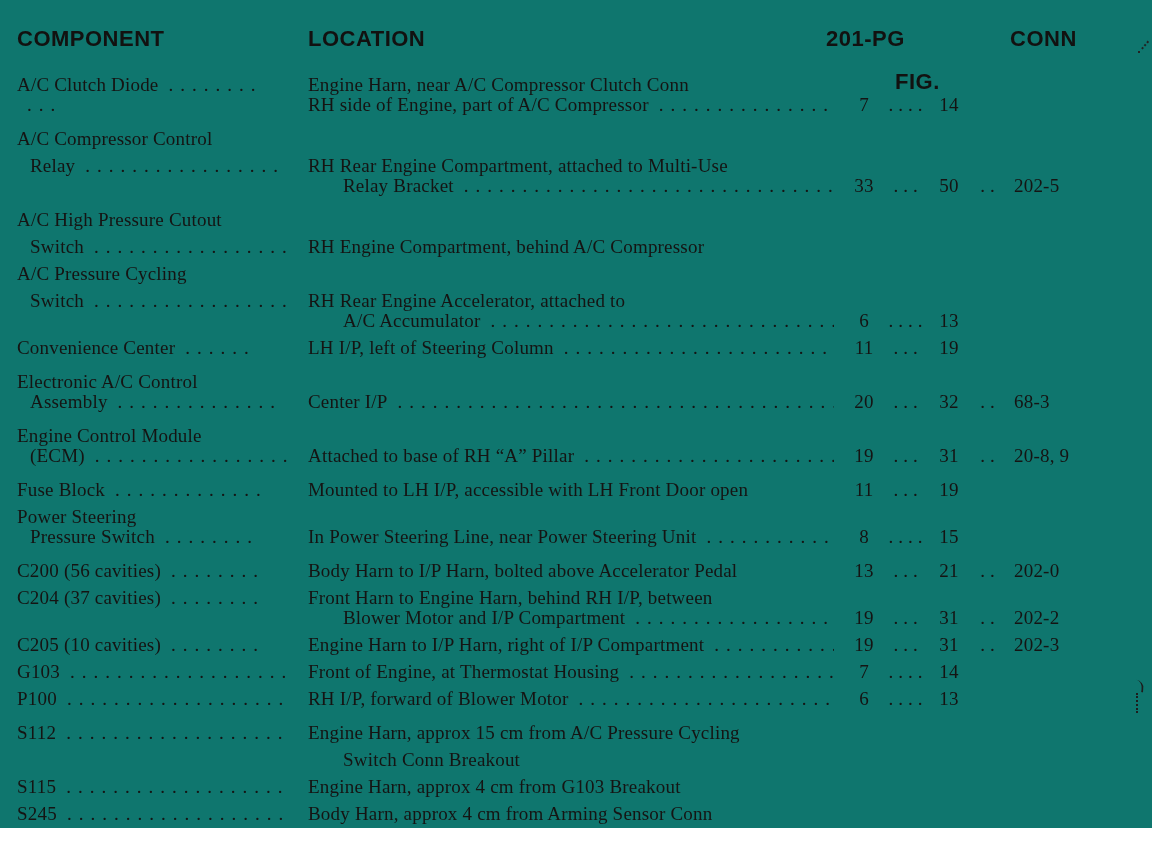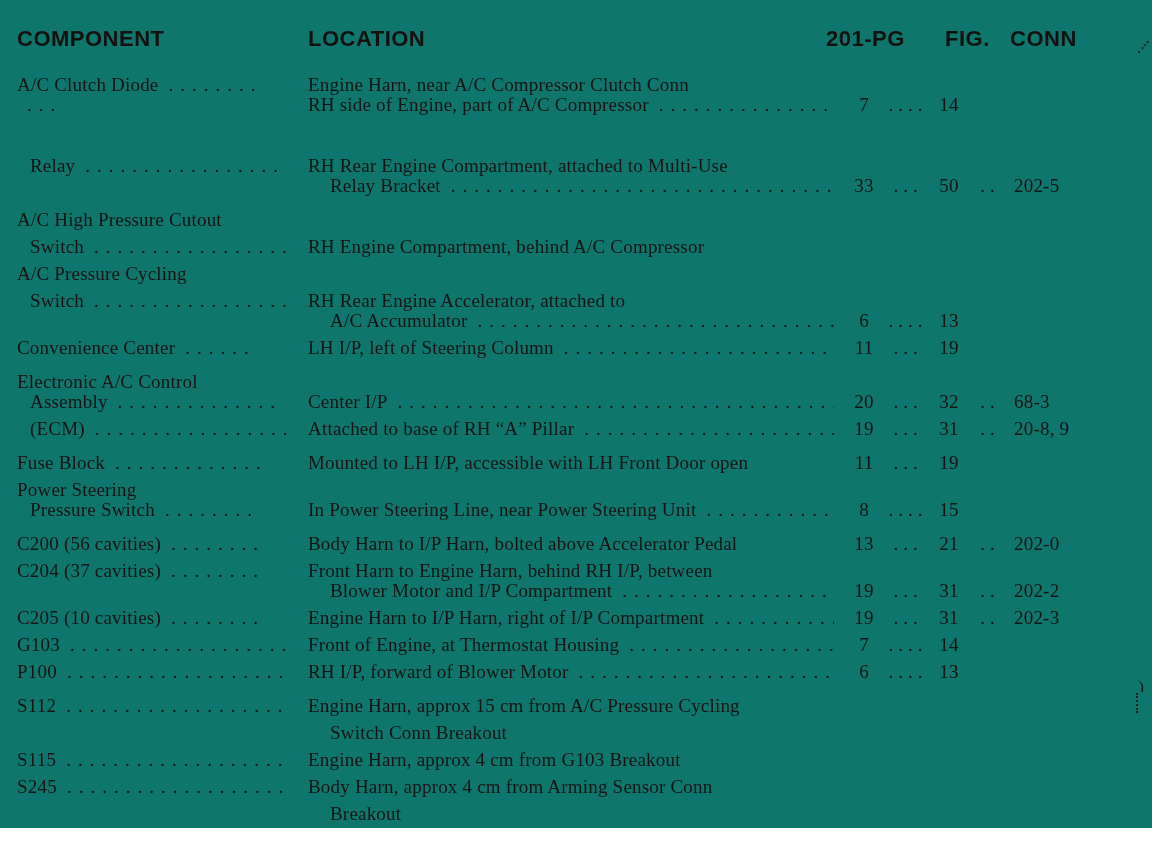--- a/index.html
+++ b/index.html
@@ -21,21 +21,21 @@
     font-family:"Liberation Sans","DejaVu Sans",sans-serif;
     font-weight:bold;
     font-size:22px;
     letter-spacing:0.5px;
     color:#121110;
   }
   .header-row span{position:absolute;top:0;white-space:nowrap;}
   .h-comp{left:0;}
   .h-loc{left:291px;}
   .h-pg{left:809px;}
-  .h-fig{left:928px;}
+  .h-fig{left:878px;margin-top:43px;}
   .h-conn{left:993px;}
 
   .tbody{margin-top:4px;}
   .row{
     display:flex;
     align-items:baseline;
     height:27px;
     line-height:27px;
     width:1135px;
     white-space:nowrap;
@@ -52,21 +52,21 @@
     overflow:hidden;
     flex:none;
   }
   .c-loc{
     flex:1;
     min-width:0;
     display:flex;align-items:baseline;
     overflow:hidden;
   }
   .loc-text{flex:none;}
-  .loc-text.indent{margin-left:22px;text-align:right;}
+  .loc-text.indent{margin-left:35px;text-align:right;}
   .leader{
     flex:1;min-width:0;
     overflow:hidden;
     letter-spacing:7px;
     margin:0 8px 0 10px;
     height:27px;
   }
   .leader.off{visibility:hidden;}
   .c-pg{flex:none;width:44px;text-align:center;}
   .c-d1{flex:none;width:44px;text-align:center;letter-spacing:5px;overflow:hidden;}
@@ -138,20 +138,24 @@
           <span class="loc-text">RH side of Engine, part of A/C Compressor</span>
           <span class="leader">..........................................................................................</span>
         </div>
         <div class="c-pg">7</div>
         <div class="c-d1">....</div>
         <div class="c-fig">14</div>
         <div class="c-d2"></div>
         <div class="c-conn"></div>
       </div>
       <div class="row">
+        <div class="c-comp">
+          <span class="comp-text">A/C Compressor Control</span>
+          <span class="dots"></span>
+        </div>
         <div class="c-loc">
           <span class="loc-text"></span>
           <span class="leader off"></span>
         </div>
         <div class="c-pg"></div>
         <div class="c-d1"></div>
         <div class="c-fig"></div>
         <div class="c-d2"></div>
         <div class="c-conn"></div>
       </div>
@@ -297,20 +301,35 @@
         </div>
         <div class="c-loc">
           <span class="loc-text">Center I/P</span>
           <span class="leader">..........................................................................................</span>
         </div>
         <div class="c-pg">20</div>
         <div class="c-d1">...</div>
         <div class="c-fig">32</div>
         <div class="c-d2">..</div>
         <div class="c-conn">68-3</div>
+      </div>
+      <div class="row">
+        <div class="c-comp">
+          <span class="comp-text">Engine Control Module</span>
+          <span class="dots"></span>
+        </div>
+        <div class="c-loc">
+          <span class="loc-text"></span>
+          <span class="leader off"></span>
+        </div>
+        <div class="c-pg"></div>
+        <div class="c-d1"></div>
+        <div class="c-fig"></div>
+        <div class="c-d2"></div>
+        <div class="c-conn"></div>
       </div>
       <div class="row">
         <div class="c-comp indent">
           <span class="comp-text">(ECM)</span>
           <span class="dots">.................</span>
         </div>
         <div class="c-loc">
           <span class="loc-text">Attached to base of RH “A” Pillar</span>
           <span class="leader">..........................................................................................</span>
         </div>

